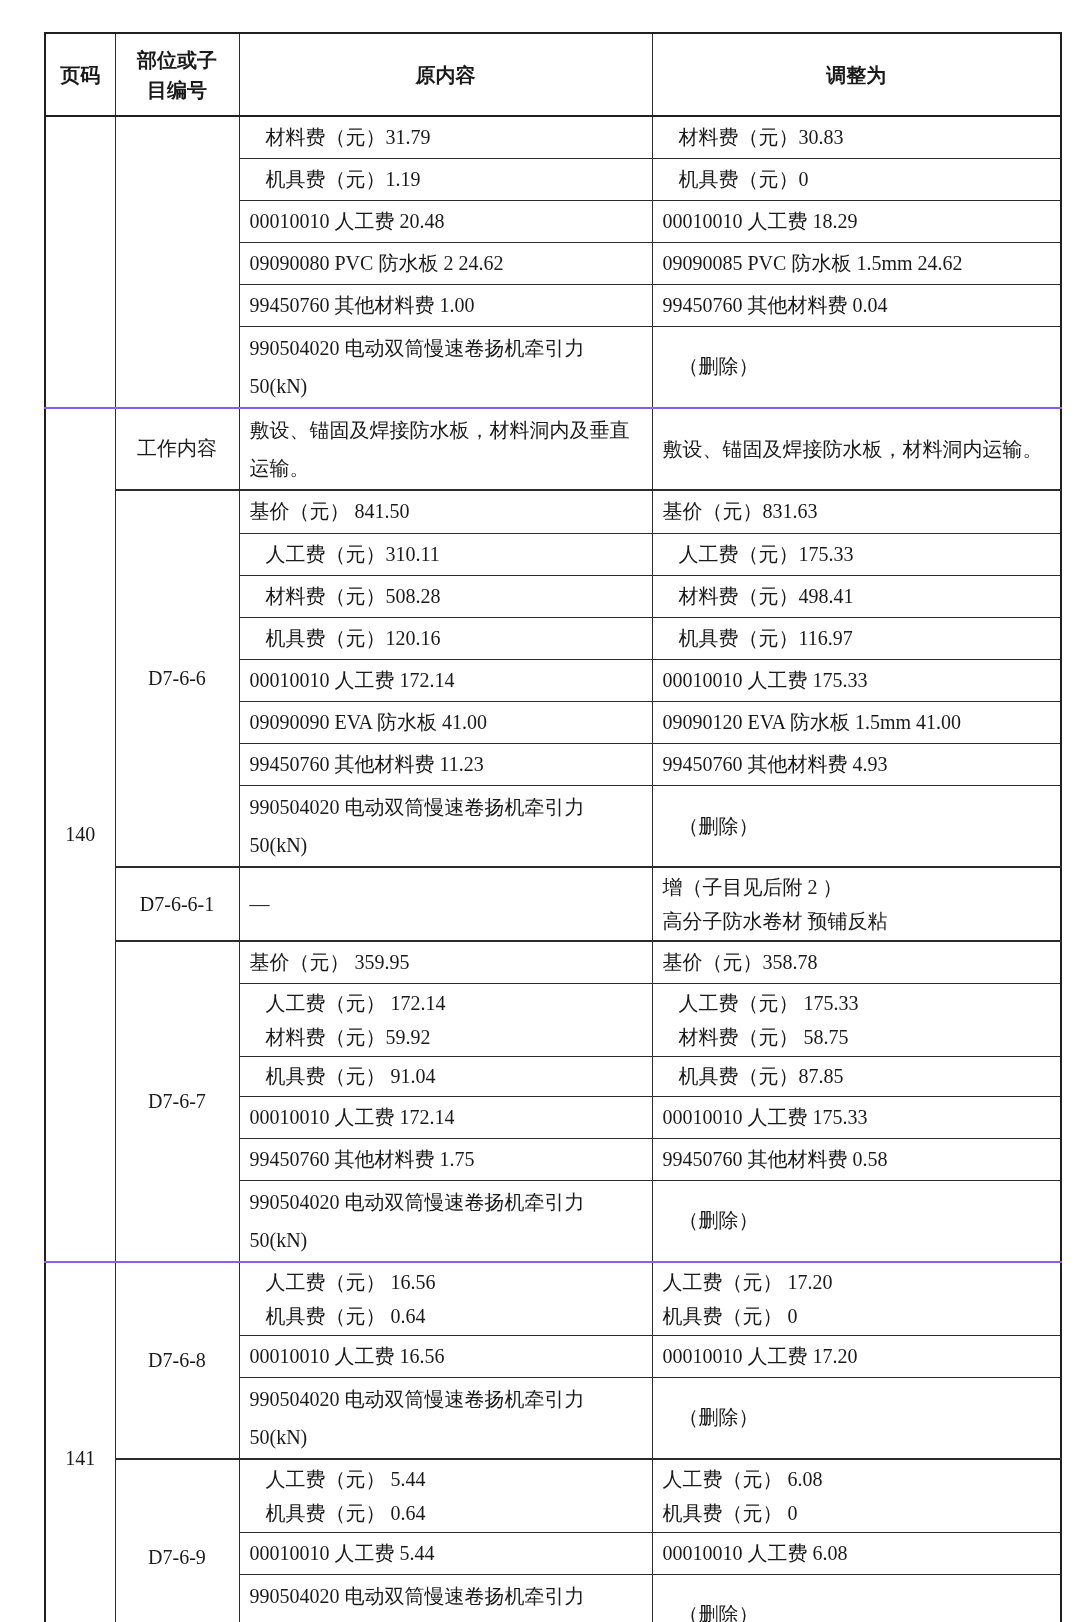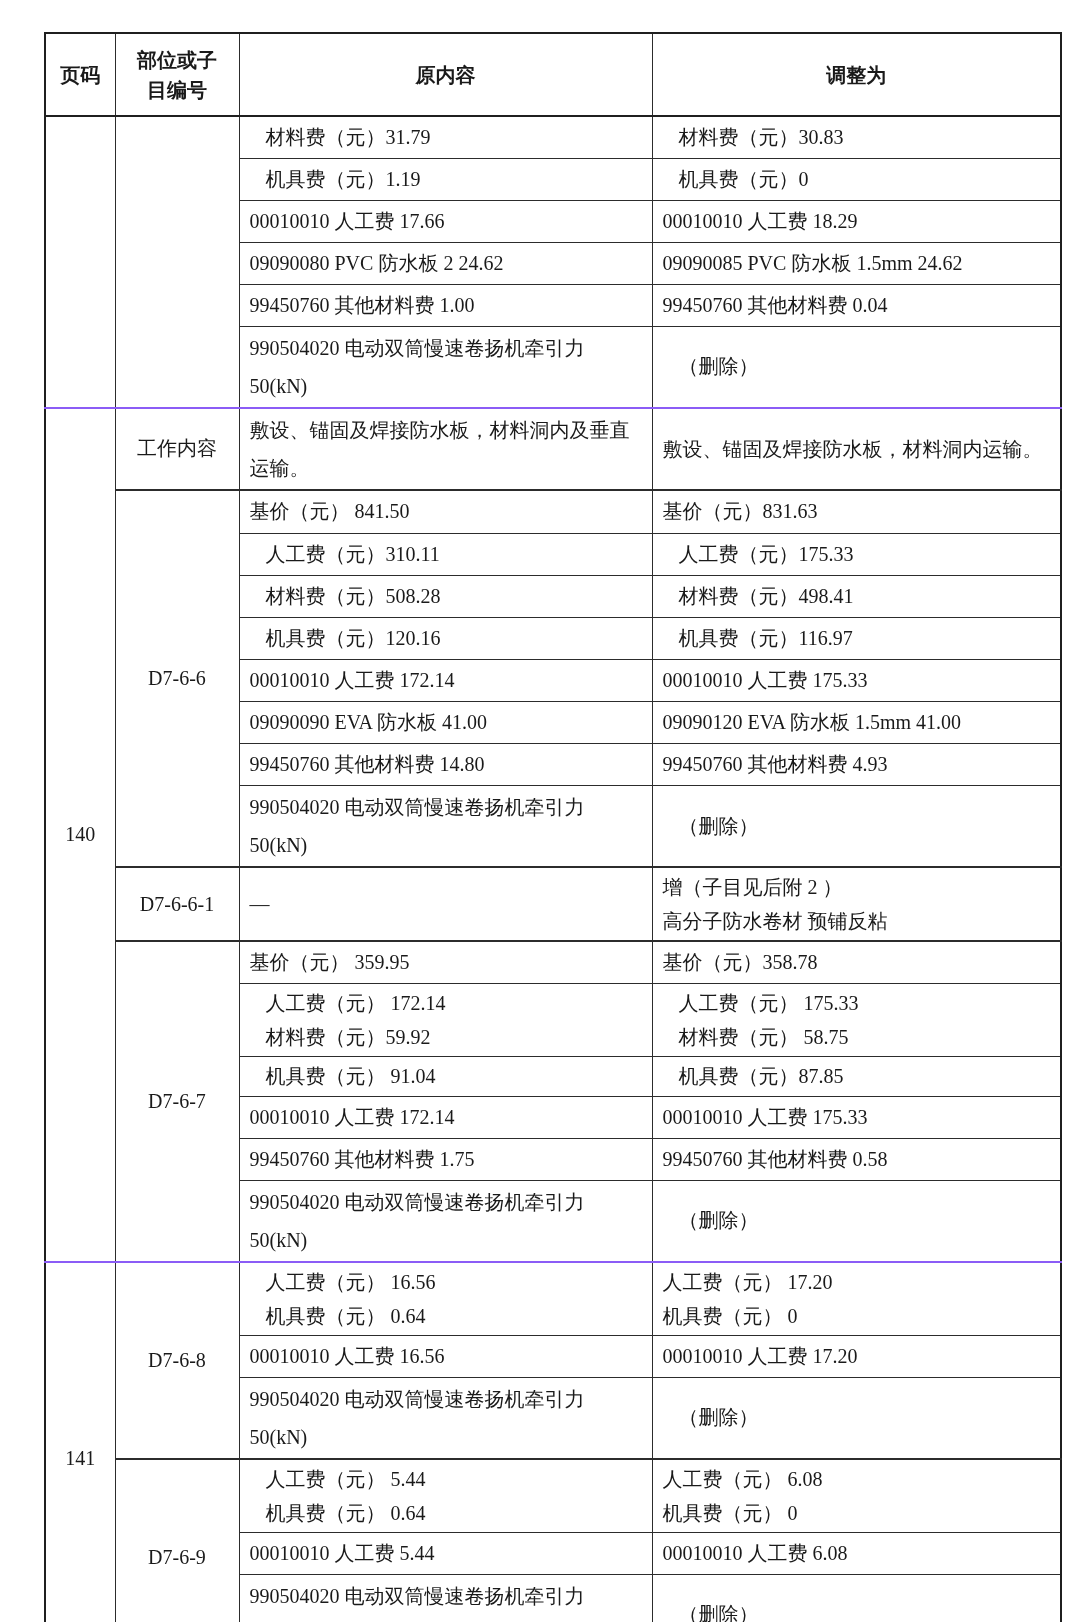--- a/index.html
+++ b/index.html
@@ -59,21 +59,21 @@
         <td class="center" rowspan="6"></td>
         <td class="center" rowspan="6"></td>
         <td class="ind">材料费（元）31.79</td>
         <td class="ind">材料费（元）30.83</td>
       </tr>
       <tr style="height:42px">
         <td class="ind">机具费（元）1.19</td>
         <td class="ind">机具费（元）0</td>
       </tr>
       <tr style="height:42px">
-        <td>00010010 人工费 17.66</td>
+        <td>00010010 人工费 20.48</td>
         <td>00010010 人工费 18.29</td>
       </tr>
       <tr style="height:42px">
         <td>09090080 PVC 防水板 2 24.62</td>
         <td>09090085 PVC 防水板 1.5mm 24.62</td>
       </tr>
       <tr style="height:42px">
         <td>99450760 其他材料费 1.00</td>
         <td>99450760 其他材料费 0.04</td>
       </tr>
@@ -107,21 +107,21 @@
       </tr>
       <tr style="height:42px">
         <td>00010010 人工费 172.14</td>
         <td>00010010 人工费 175.33</td>
       </tr>
       <tr style="height:42px">
         <td>09090090 EVA 防水板 41.00</td>
         <td>09090120 EVA 防水板 1.5mm 41.00</td>
       </tr>
       <tr style="height:42px">
-        <td>99450760 其他材料费 14.80</td>
+        <td>99450760 其他材料费 11.23</td>
         <td>99450760 其他材料费 4.93</td>
       </tr>
       <tr style="height:80px">
         <td class="wrapcell">990504020 电动双筒慢速卷扬机牵引力 50(kN)</td>
         <td class="ind">（删除）</td>
       </tr>
       <tr class="grp" style="height:70px">
         <td class="center">D7-6-6-1</td>
         <td>—</td>
         <td>

